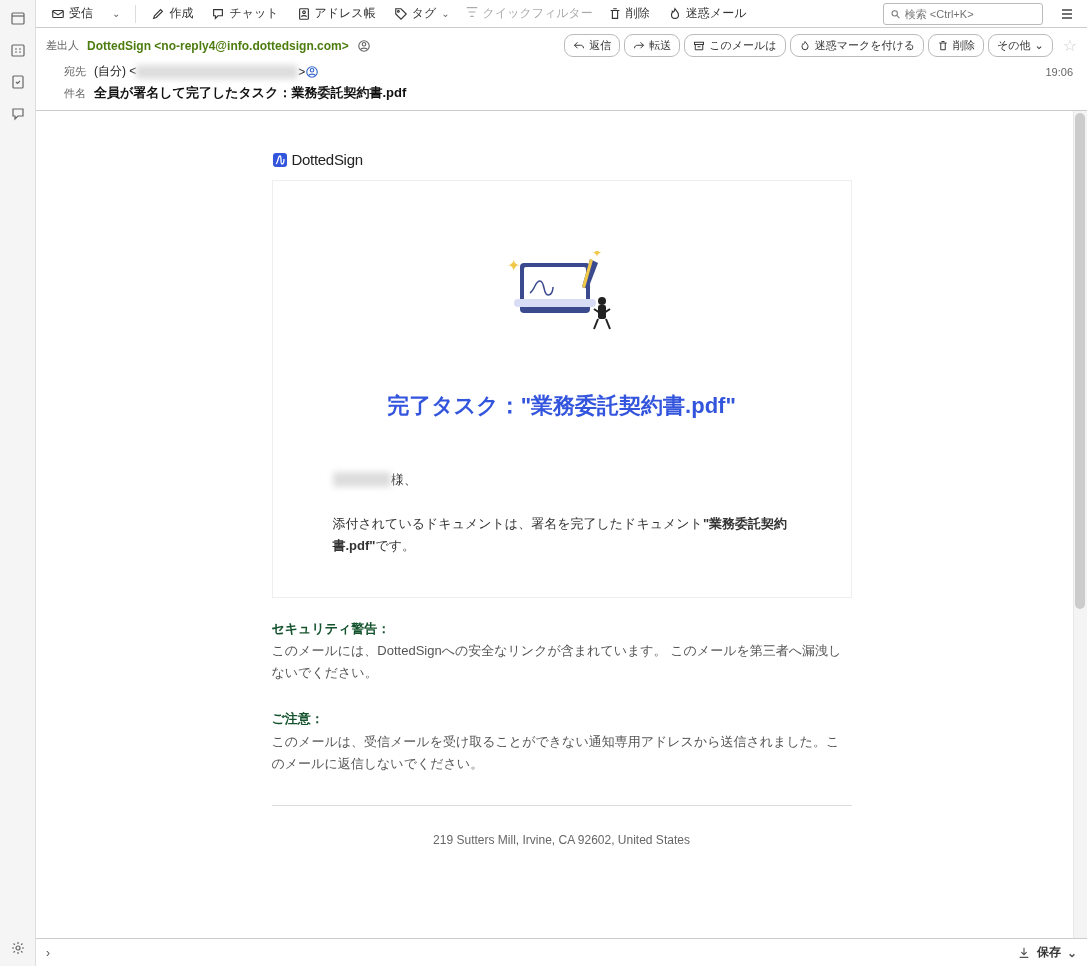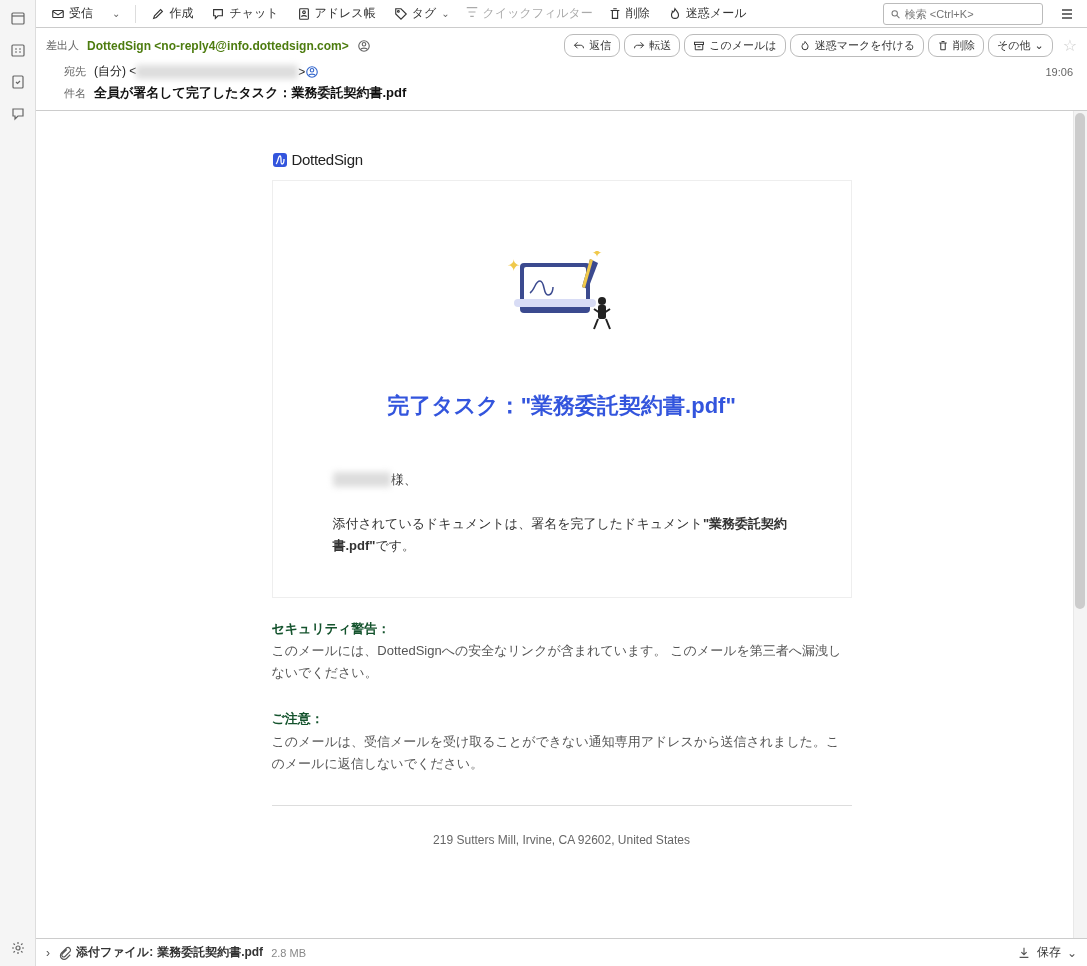--- a/index.html
+++ b/index.html
@@ -42,21 +42,21 @@
     .body-text b { font-weight: bold; }
     .below { width: 580px; margin: 20px auto 0; font-size: 13px; color: #555; line-height: 1.7; }
     .below .sec-title { font-weight: bold; color: #14532d; margin-top: 8px; }
     .below hr { border: none; border-top: 1px solid #ddd; margin: 30px 0 24px; }
     .footer { text-align: center; font-size: 12px; color: #666; line-height: 1.8; }
     .footer a { color: #3366cc; text-decoration: underline; }
     .attach-bar { border-top: 1px solid #ccc; height: 28px; display: flex; align-items: center; padding: 0 10px; gap: 8px; font-size: 12px; background: #fff; }
     .attach-bar .chev { cursor: pointer; color: #555; }
     .attach-file { display: flex; align-items: center; gap: 4px; }
     .attach-size { color: #888; font-size: 11px; margin-left: 4px; }
-    .attach-bar .right { margin-left: auto; display: flex; align-items: center; gap: 6px; }
+    .attach-bar .right { margin-left: auto; display: flex; align-items: center; gap: 6px; font-weight: bold; }
     .scroll-bar { position: absolute; right: 0; top: 0; width: 14px; height: 100%; background: #f4f4f4; border-left: 1px solid #e8e8e8; }
     .scroll-thumb { position: absolute; right: 2px; top: 2px; width: 10px; height: 60%; background: #ccc; border-radius: 5px; }
     svg { display: block; }
   </style>
 </head>
 <body>
 
 <div class="app">
 
   <div class="left-rail">
@@ -283,28 +283,20 @@
           <div class="footer">
             <div>219 Sutters Mill, Irvine, CA 92602, United States</div>
 
           </div>
         </div>
       </div>
     </div>
 
     <div class="attach-bar">
       <span class="chev">›</span>
-      <div class="attach-file">
-        <svg width="14" height="14" viewBox="0 0 16 16" fill="none" stroke="#555" stroke-width="1.3">
-            <path d="M10 4l-5 5a2 2 0 003 3l6-6a3 3 0 00-4-4l-6 6a4 4 0 006 6l4-4"></path>
-          </svg>
-        <span style="font-weight:bold">添付ファイル:</span>
-        <span style="font-weight:bold">業務委託契約書.pdf</span>
-        <span class="attach-size">2.8 MB</span>
-      </div>
       <div class="right">
         <svg width="14" height="14" viewBox="0 0 16 16" fill="none" stroke="#555" stroke-width="1.3">
             <path d="M8 2v8M5 7l3 3 3-3M3 13h10"></path>
           </svg>
         <span style="cursor:pointer">保存</span>
         <span class="chev">⌄</span>
       </div>
     </div>
   </div>
 </div>

